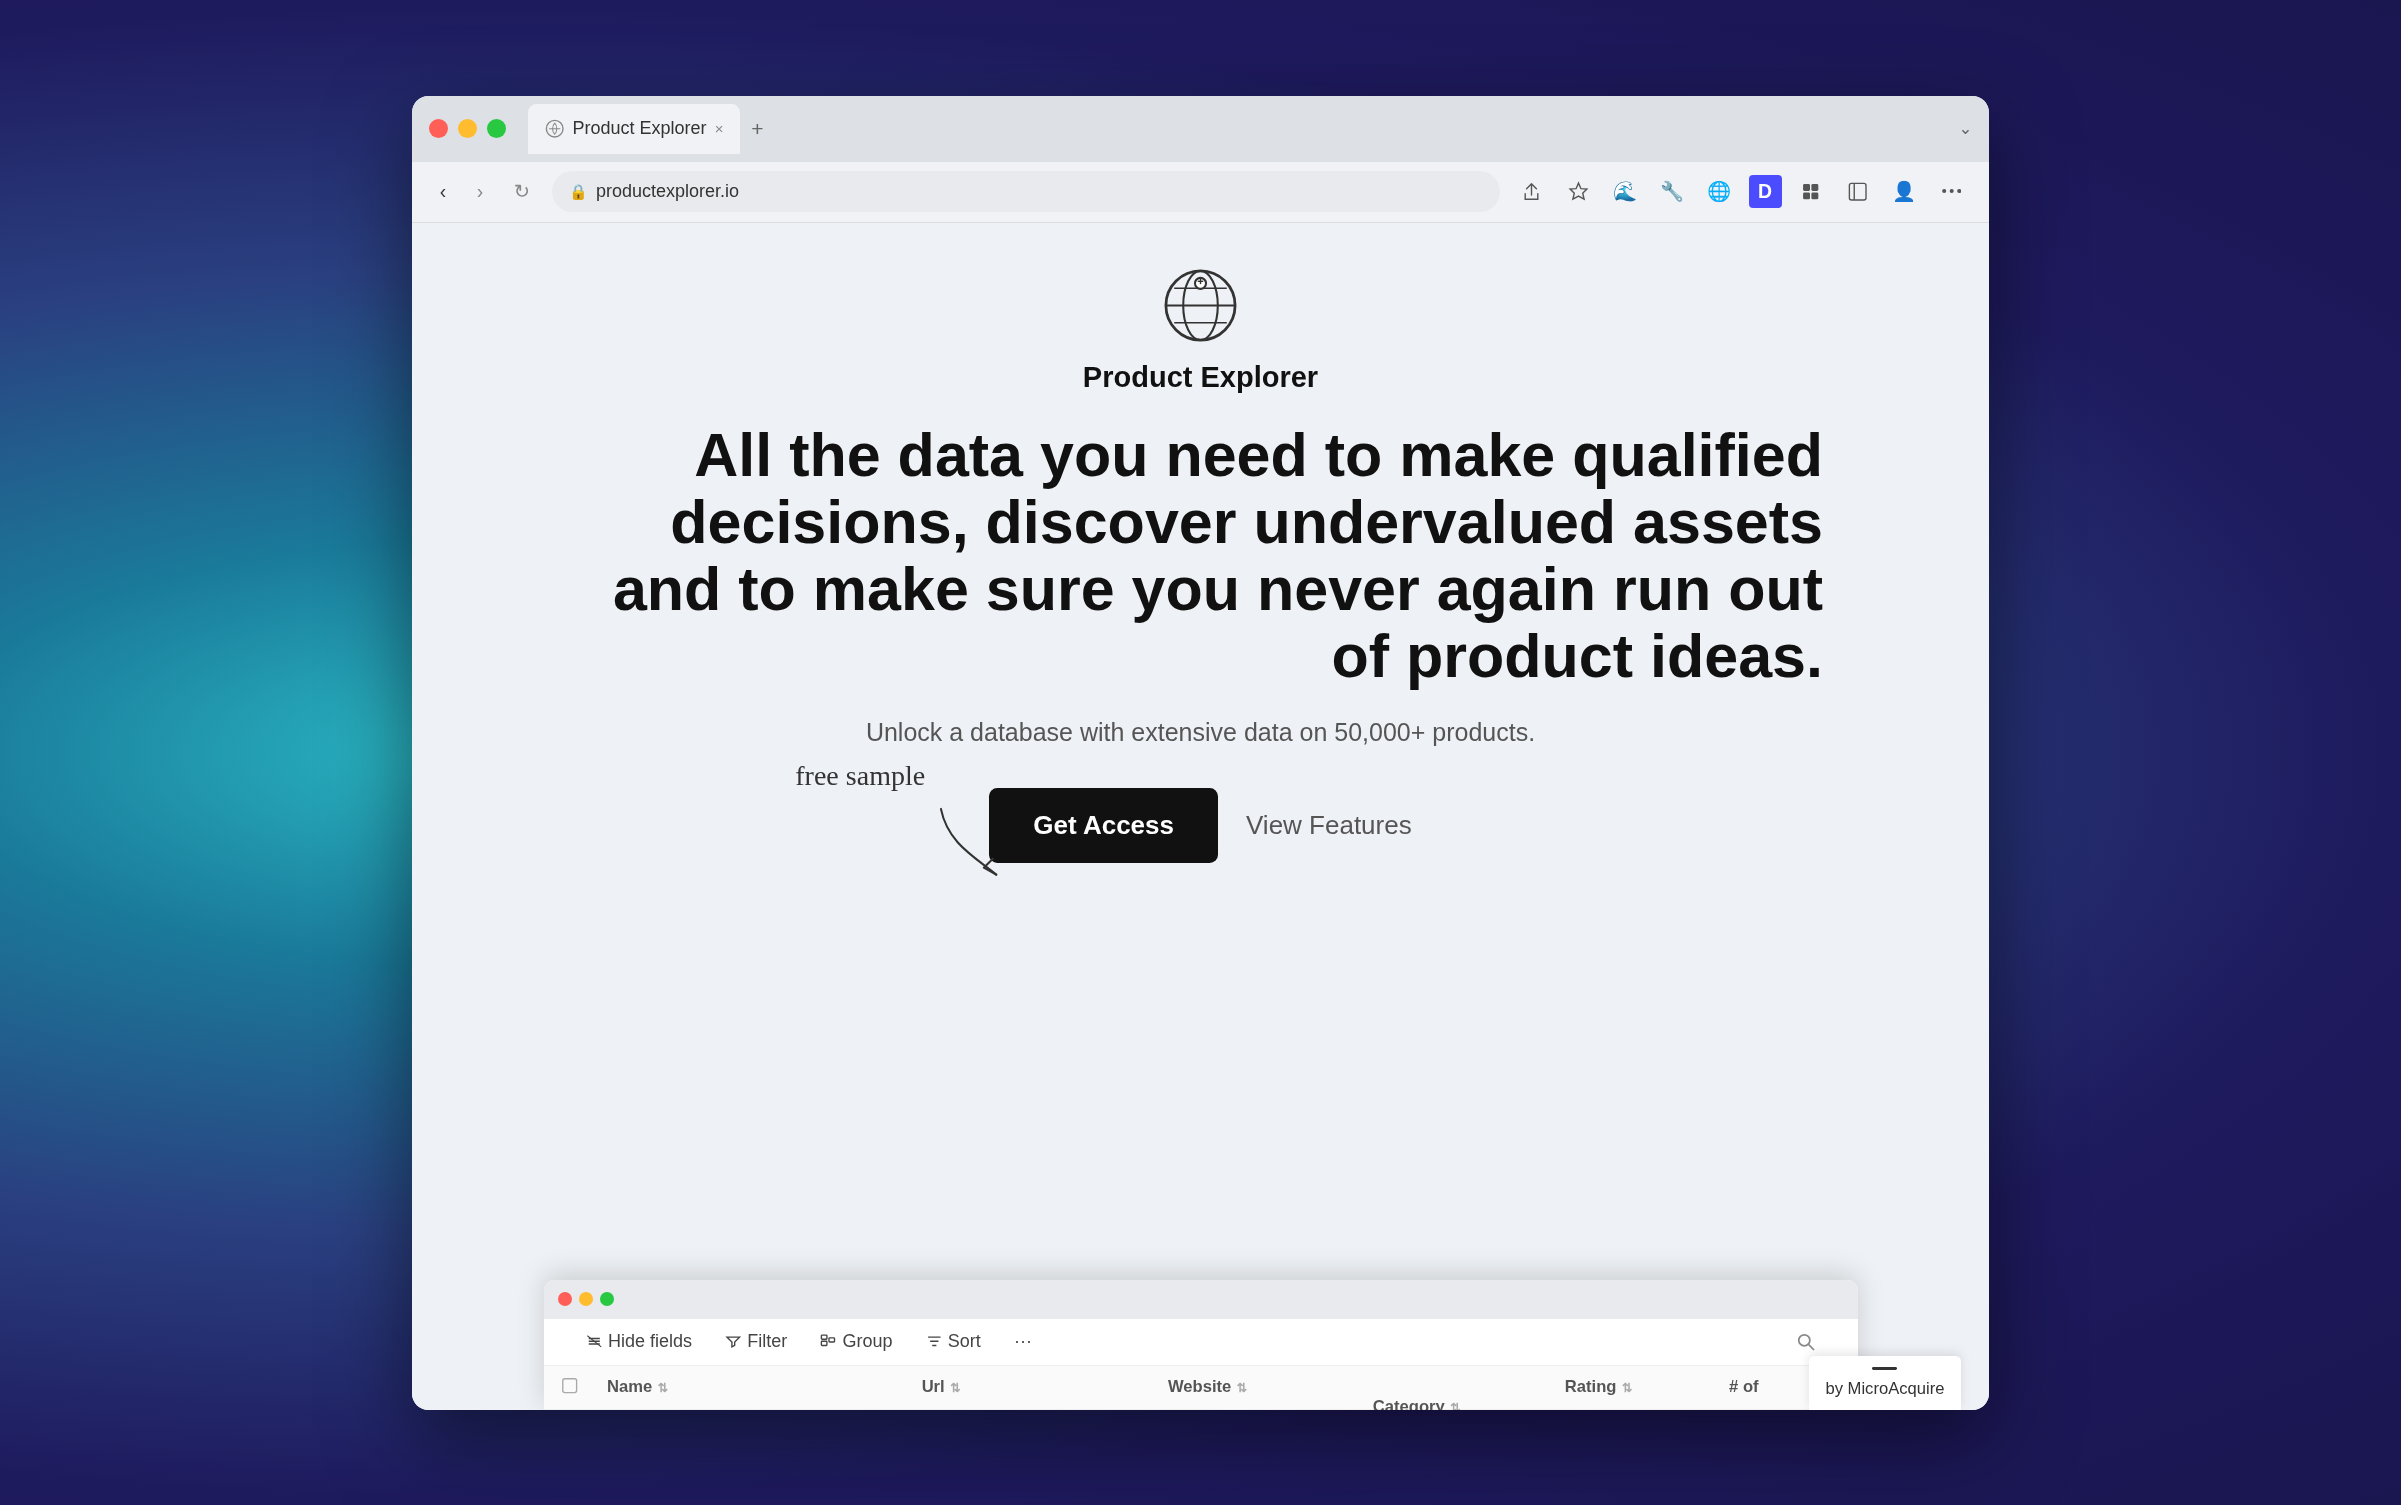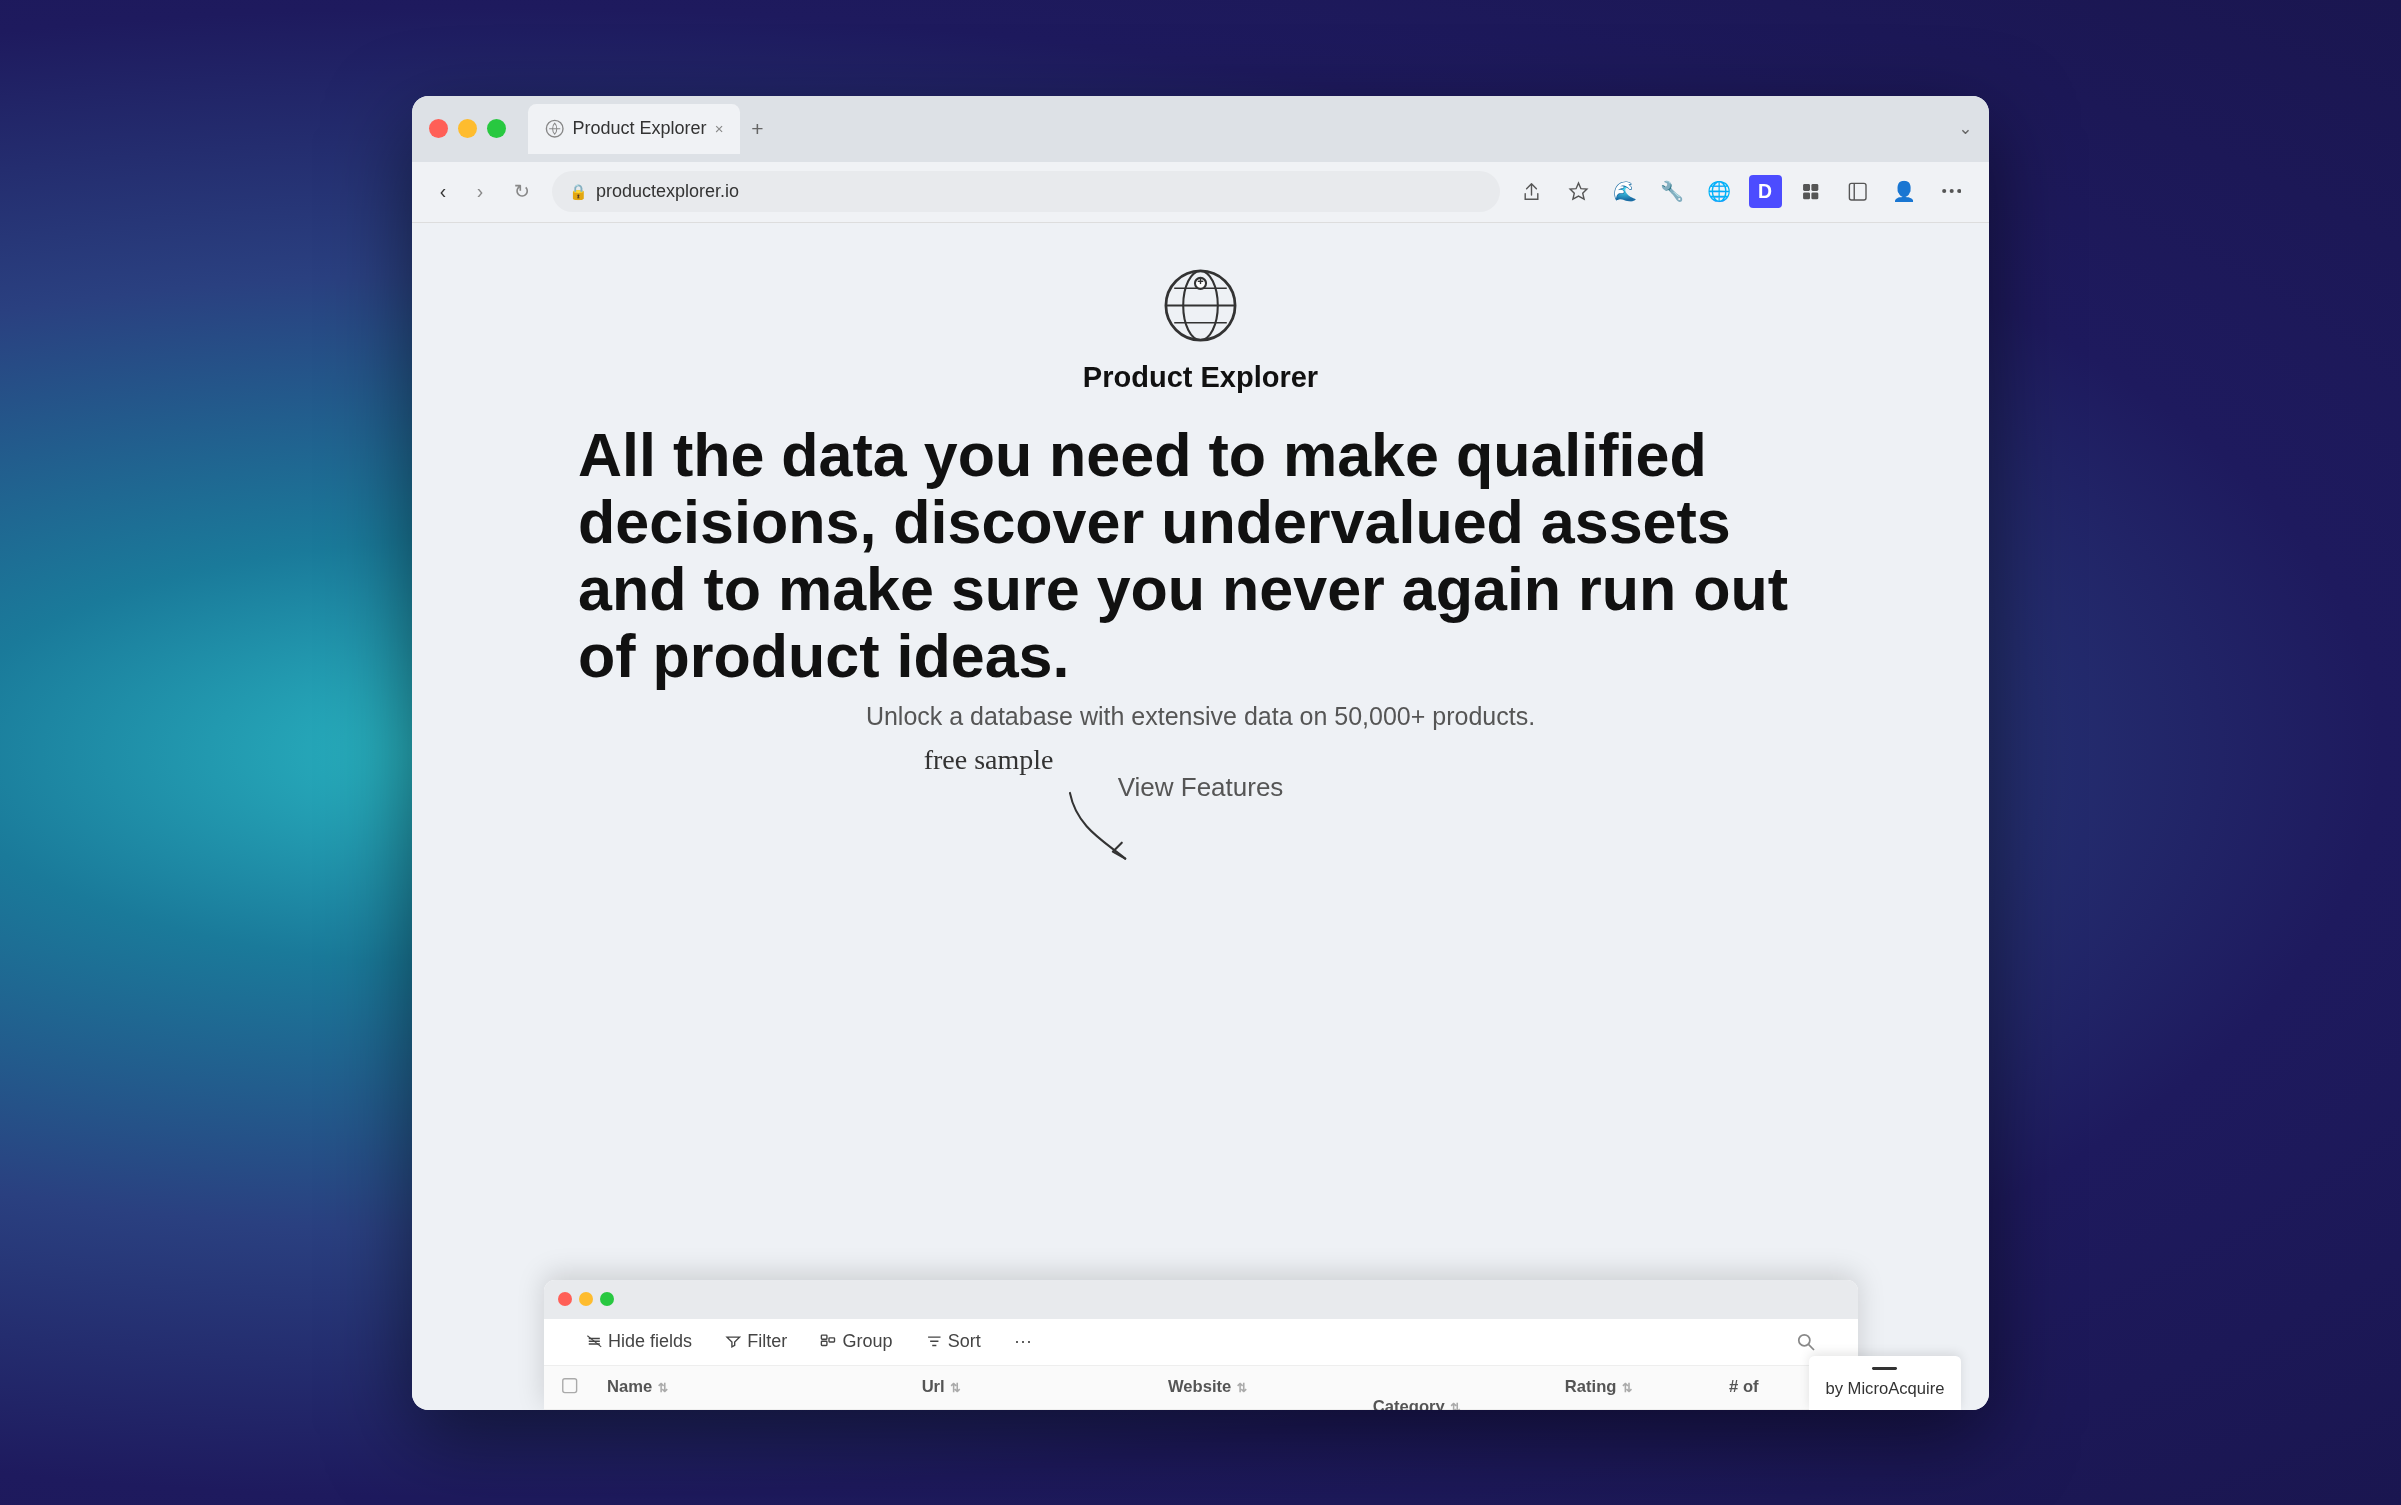--- a/index.html
+++ b/index.html
@@ -191,24 +191,24 @@
     .brand-name {
       font-size: 29px;
       font-weight: 700;
       color: #111;
     }
 
     .hero-headline {
       font-size: 61px;
       font-weight: 900;
       color: #111;
-      text-align: left;
+      text-align: right;
       line-height: 1.1;
       max-width: 1245px;
-      margin-bottom: 12px;
+      margin-bottom: 28px;
     }
 
     .hero-subtext {
       font-size: 25px;
       color: #555;
       text-align: center;
       margin-bottom: 41px;
     }
 
     .cta-area {
@@ -470,20 +470,21 @@
 
     <p class="hero-subtext">Unlock a database with extensive data on 50,000+ products.</p>
 
     <div class="cta-area">
       <div class="free-sample-label">free sample</div>
 
       <svg class="arrow-annotation" width="83" height="83" viewBox="0 0 120 120" fill="none">
         <path d="M10 10 C20 60, 60 80, 90 105" stroke="#333" stroke-width="3" fill="none" stroke-linecap="round"></path>
         <path d="M90 105 L72 95 L85 82" stroke="#333" stroke-width="3" fill="none" stroke-linecap="round" stroke-linejoin="round"></path>
       </svg>
+      <button class="btn-get-access">Get Access</button>
       <button class="btn-view-features">View Features</button>
     </div>
 
     <div class="mini-window">
       <div class="mini-title-bar">
         <div class="mini-traffic-light red"></div>
         <div class="mini-traffic-light yellow"></div>
         <div class="mini-traffic-light green"></div>
       </div>
 

